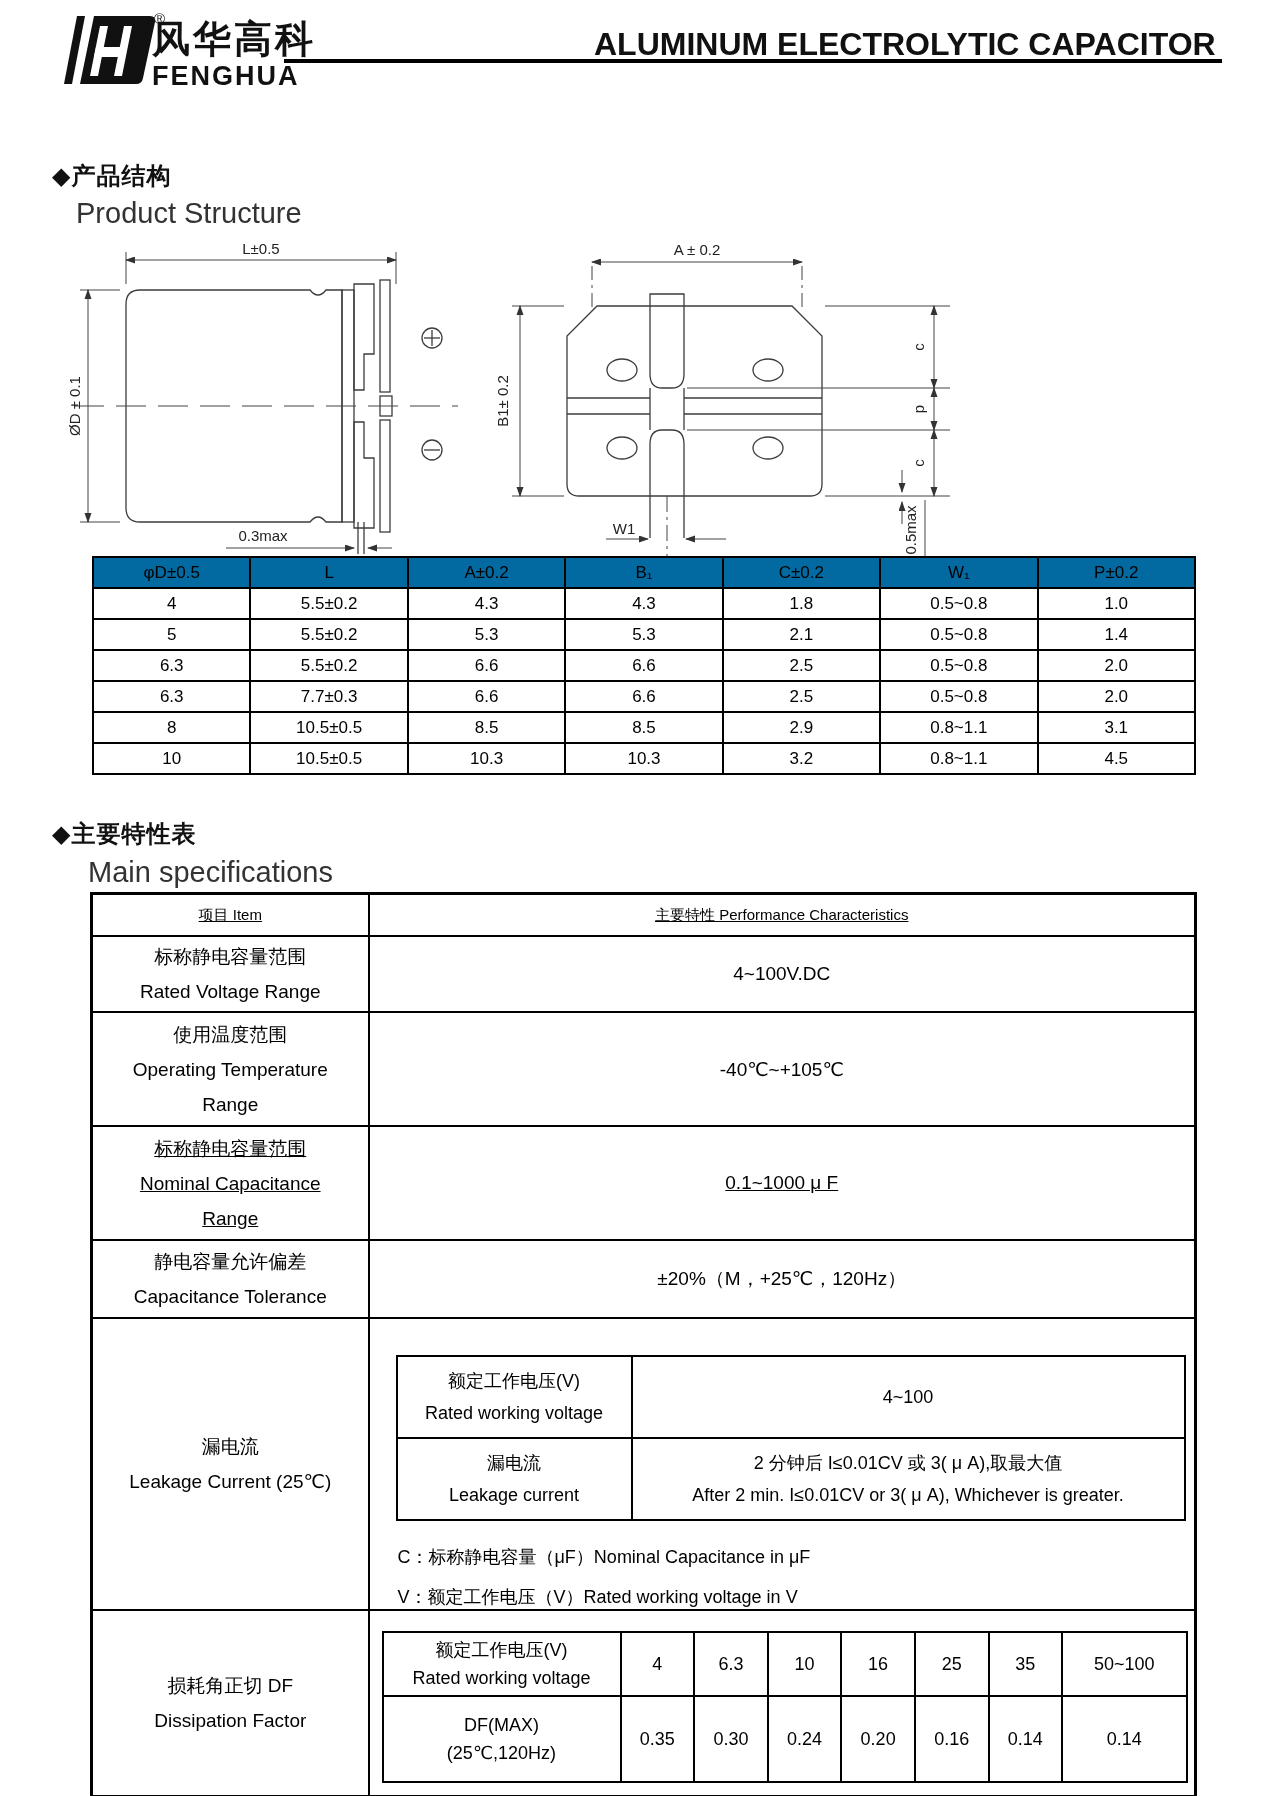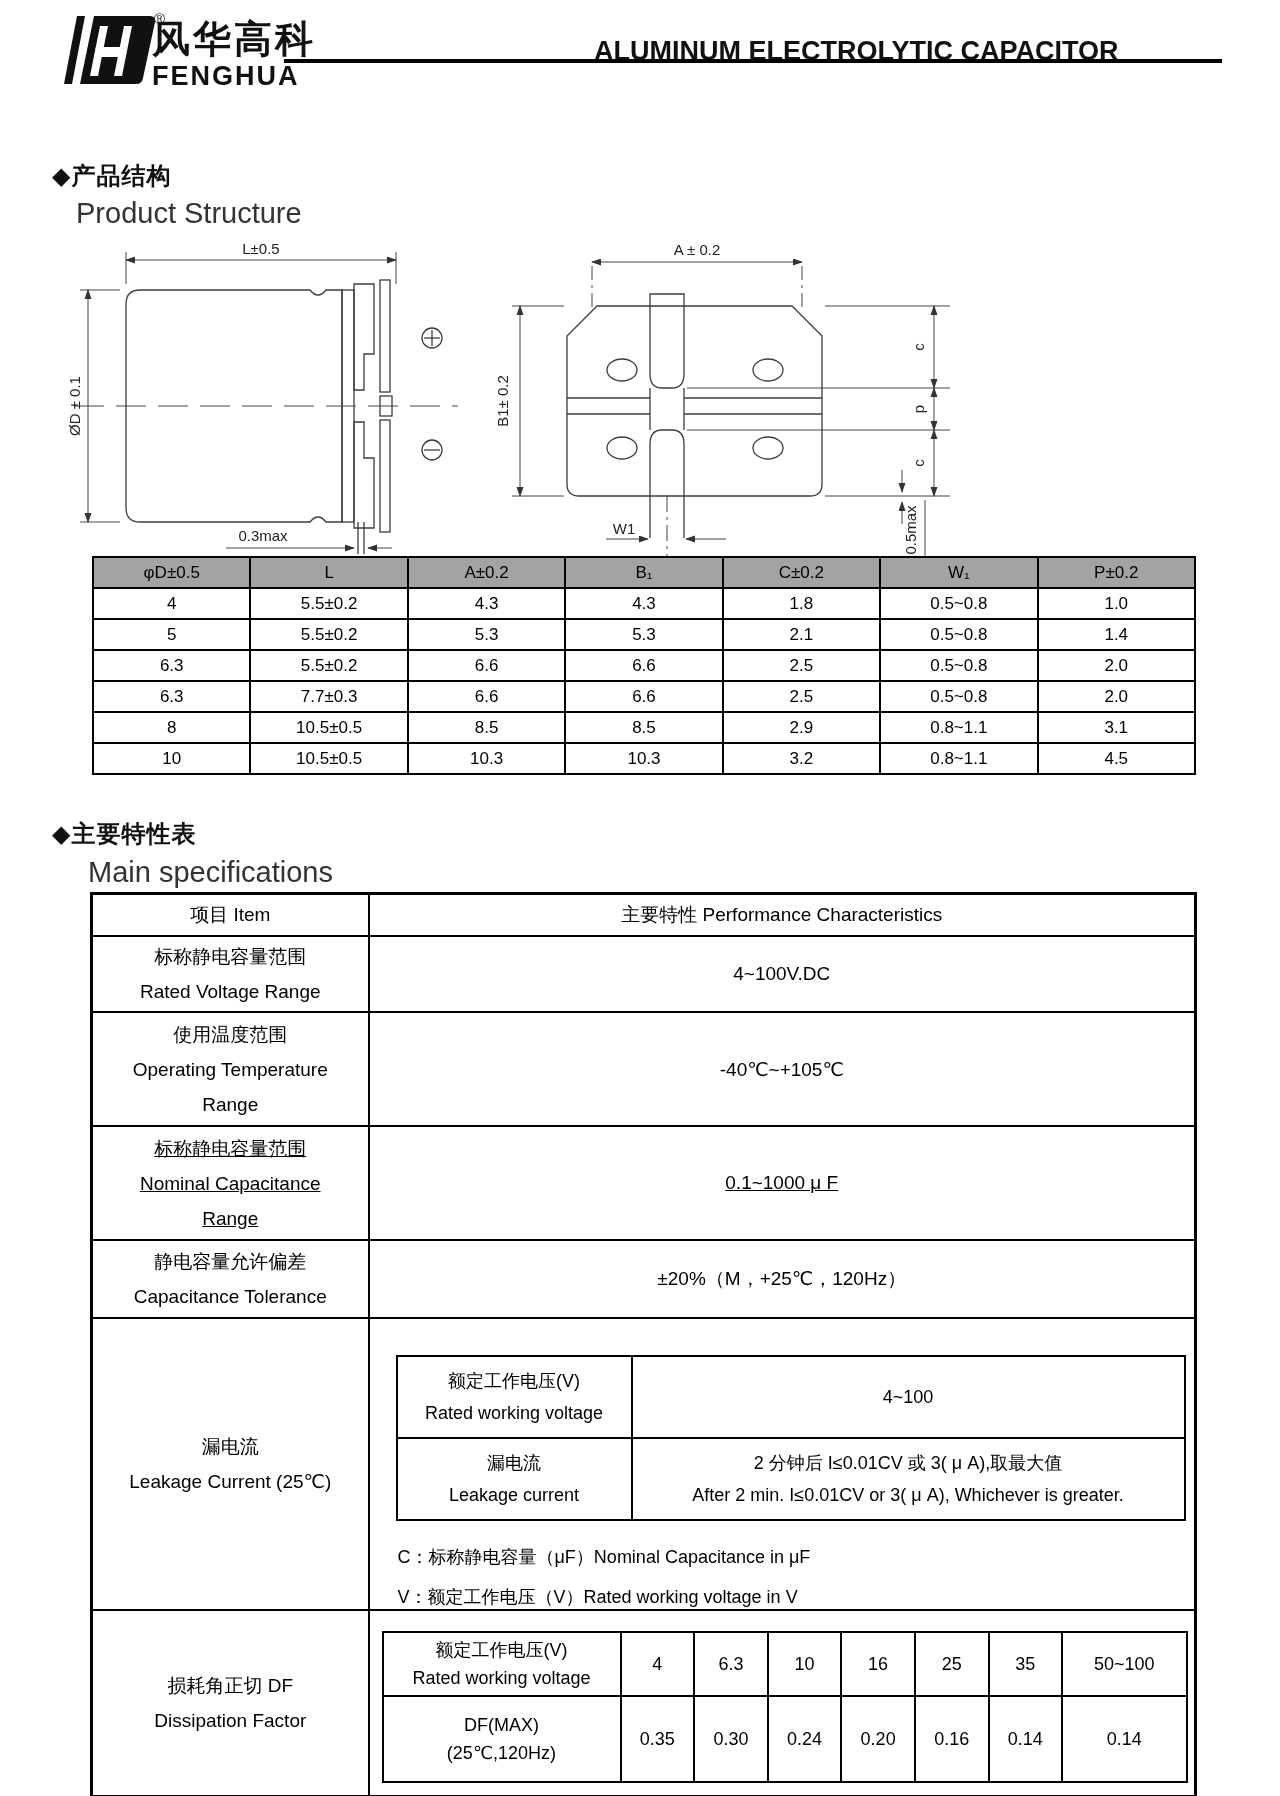--- a/index.html
+++ b/index.html
@@ -4,47 +4,47 @@
 <style>
   html,body{margin:0;padding:0;background:#fff;}
   .page{position:relative;width:1280px;height:1796px;background:#ffffff;
         font-family:"Liberation Sans","DejaVu Sans",sans-serif;color:#1a1a1a;overflow:hidden;}
 
   
   .logo-svg{position:absolute;left:50px;top:8px;}
   .brand{position:absolute;left:152px;top:14px;}
   .brand-cn{font-size:38px;font-weight:700;letter-spacing:3px;color:#111;}
   .brand-en{font-size:27px;font-weight:700;letter-spacing:2px;color:#111;margin-top:-4px;}
-  .doc-title{position:absolute;left:594px;top:36px;width:600px;text-align:left;
-             font-size:27px;font-weight:700;color:#111;white-space:nowrap;}
+  .doc-title{position:absolute;left:594px;top:26px;width:600px;text-align:left;
+             font-size:32px;font-weight:700;color:#111;white-space:nowrap;}
   .head-rule{position:absolute;left:284px;top:59px;width:938px;height:4px;background:#000;}
 
   
   .h-cn{position:absolute;font-size:24px;font-weight:700;color:#111;letter-spacing:1px;}
   .h-en{position:absolute;font-size:29px;font-weight:400;color:#333;}
 
   
   .svg-left{position:absolute;left:58px;top:238px;}
   .svg-right{position:absolute;left:472px;top:238px;}
   svg text{font-family:"Liberation Sans","DejaVu Sans",sans-serif;fill:#222;font-size:15px;}
   .dline{stroke:#3c3c3c;stroke-width:1.3;fill:none;}
   .thin{stroke:#444;stroke-width:1;fill:none;}
 
   
   .dim-table{position:absolute;left:92px;top:556px;width:1104px;border-collapse:collapse;
              table-layout:fixed;text-align:center;font-size:17px;color:#000;}
   .dim-table th,.dim-table td{border:2px solid #000;height:29px;padding:0;font-weight:400;}
-  .dim-table th{background:#a3a3a3;}
+  .dim-table th{background:#0369a1;}
 
   
   .spec-table{position:absolute;left:90px;top:892px;width:1107px;border-collapse:collapse;
               table-layout:fixed;color:#000;}
   .spec-table td{border:2px solid #000;padding:0;vertical-align:middle;text-align:center;}
   .spec-table{border:3px solid #000;}
-  .spec-table tr.hdr td{height:40px;font-size:19px;font-weight:400;}
+  .spec-table tr.hdr td{height:40px;font-size:15px;font-weight:400;text-decoration:underline;}
   .spec-table .c1 div{line-height:35px;font-size:19px;}
   .row-rv td{height:74px;}
   .row-ot td{height:112px;}
   .row-nc td{height:112px;text-decoration:underline;}
   .row-ct td{height:76px;}
   .row-lc td{height:272px;}
   .row-df td{height:184px;}
   .val{font-size:19px;}
   .leak-cell{vertical-align:top !important;text-align:left !important;}
   .inner-table{border-collapse:collapse;border:2px solid #000;text-align:center;}

